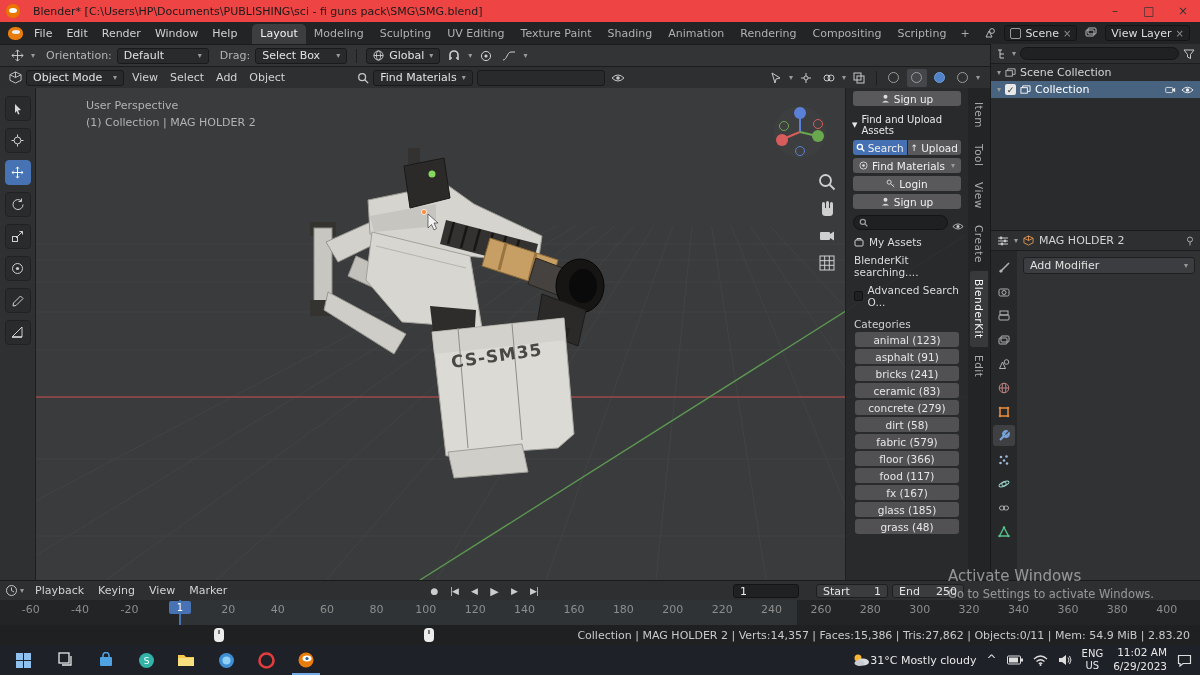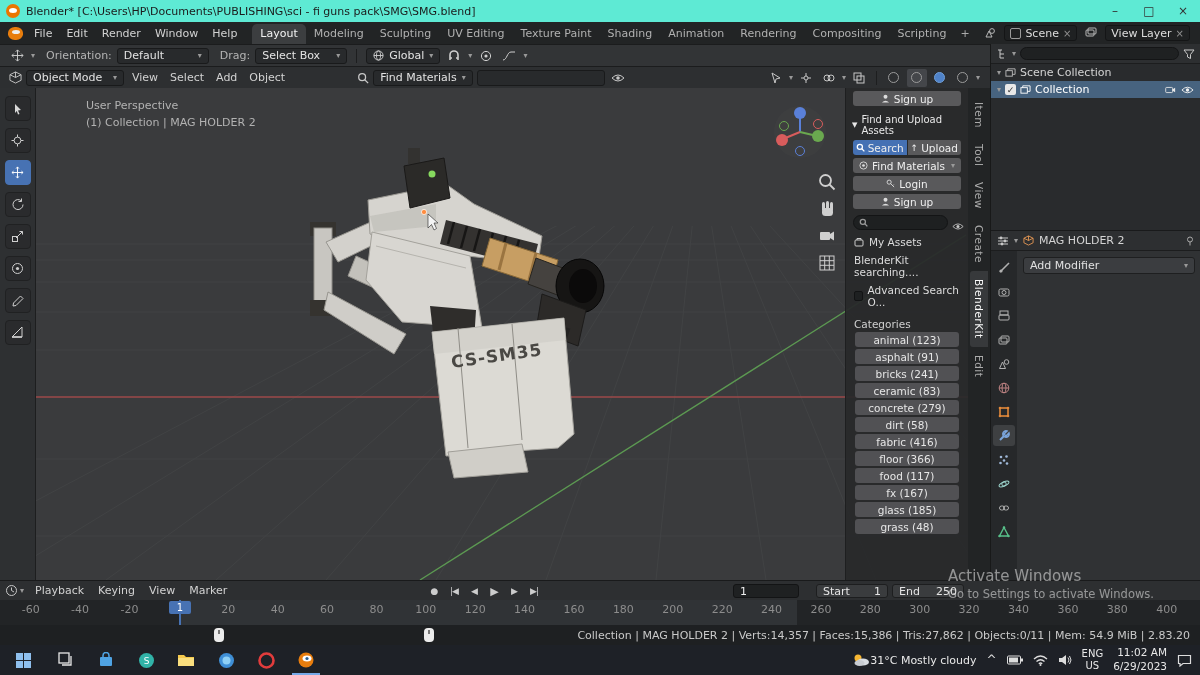--- a/index.html
+++ b/index.html
@@ -4,22 +4,22 @@
 <style>
   *{box-sizing:border-box;margin:0;padding:0}
   html,body{width:1200px;height:675px;overflow:hidden;background:#000;
     font-family:"DejaVu Sans","Liberation Sans",sans-serif;font-size:11px;
     -webkit-user-select:none;user-select:none}
   #app{position:relative;width:1200px;height:675px;background:#2b2d2f}
   .row{display:flex;align-items:center}
   svg{display:block}
 
   
-  #titlebar{position:absolute;left:0;top:0;width:1200px;height:22px;background:#5eead4;
-    display:flex;align-items:center;padding-left:6px;color:#1b1b1b;font-size:11px;gap:6px}
+  #titlebar{position:absolute;left:0;top:0;width:1200px;height:22px;background:#ef4444;
+    display:flex;align-items:center;padding-left:6px;color:#1b1b1b;font-size:11px;gap:13px}
   .blogo{width:14px;height:14px;border-radius:50%;background:#ea7600;position:relative;flex:0 0 14px}
   .blogo:after{content:"";position:absolute;left:3px;top:4px;width:8px;height:5px;border-radius:50%;background:#fff}
   .win-btns{margin-left:auto;display:flex;height:22px}
   .win-btn{width:34px;height:22px;display:flex;align-items:center;justify-content:center;color:#333;font-size:12px}
 
   
   #menubar{position:absolute;left:0;top:22px;width:1200px;height:22px;background:#222425;
     display:flex;align-items:center;padding:0 4px;color:#cfcfcf}
   .blogo2{width:15px;height:13px;margin:0 4px;border-radius:45%;background:#e87d0d;position:relative}
   .blogo2:after{content:"";position:absolute;left:4px;top:3px;width:8px;height:4px;border-radius:50%;background:#eee}
@@ -596,21 +596,21 @@
       </div>
       <div class="bk-label">Categories</div>
       <div>
 
       <div class="cat-btn">animal (123)</div>
           <div class="cat-btn">asphalt (91)</div>
           <div class="cat-btn">bricks (241)</div>
           <div class="cat-btn">ceramic (83)</div>
           <div class="cat-btn">concrete (279)</div>
           <div class="cat-btn">dirt (58)</div>
-          <div class="cat-btn">fabric (416)</div>
+          <div class="cat-btn">fabric (579)</div>
           <div class="cat-btn">floor (366)</div>
           <div class="cat-btn">food (117)</div>
           <div class="cat-btn">fx (167)</div>
           <div class="cat-btn">glass (185)</div>
           <div class="cat-btn">grass (48)</div>
         </div>
     </div>
 
     <div id="sidetabs">
 

